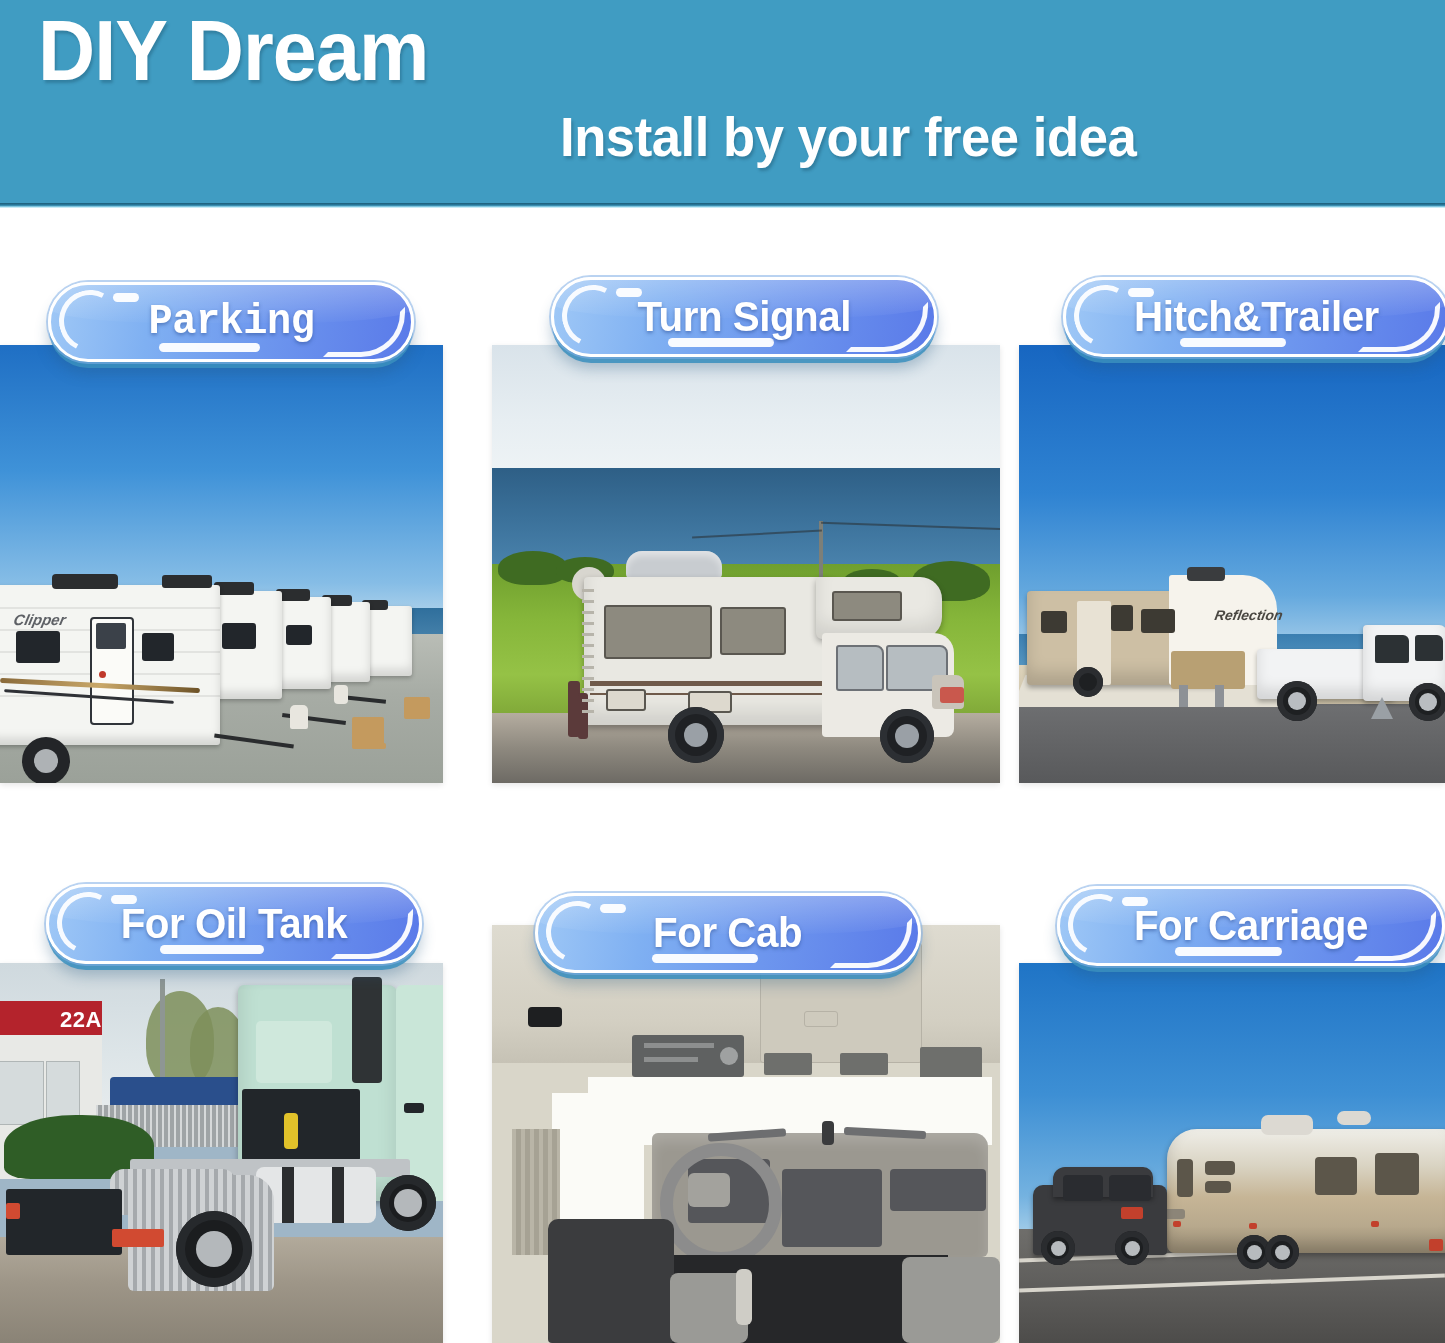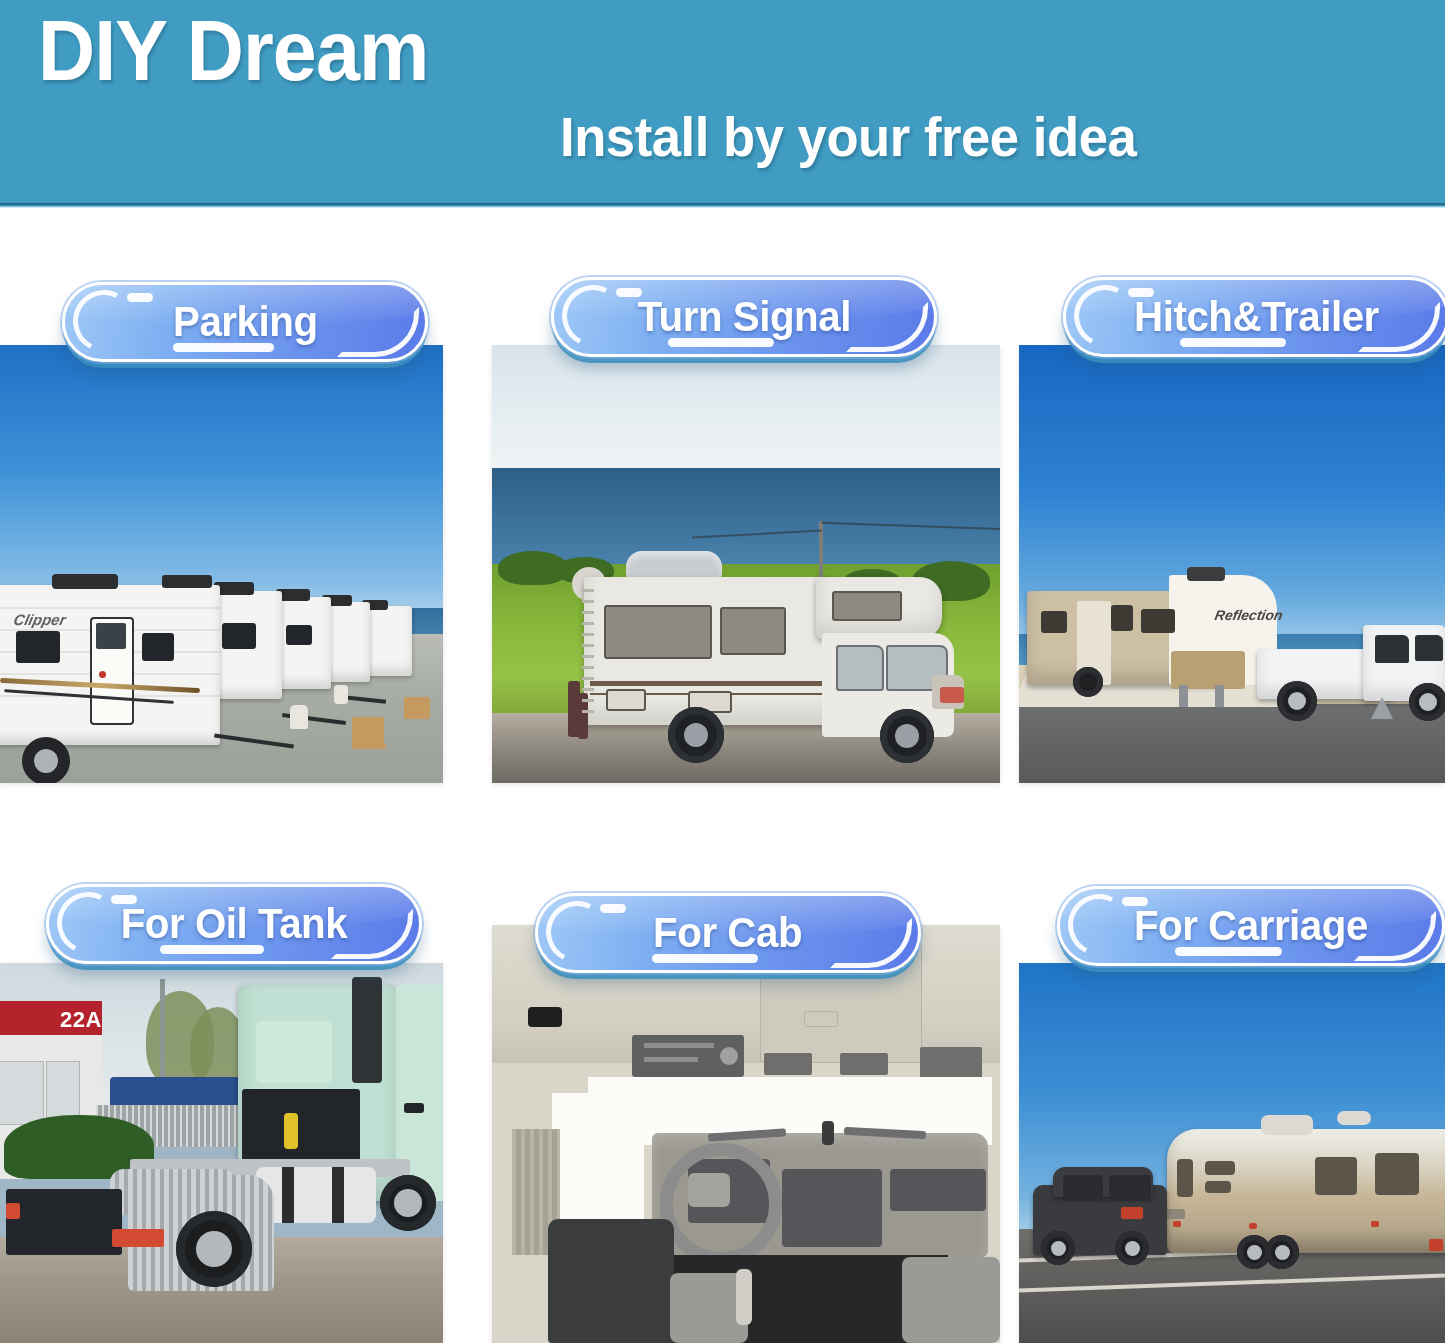--- a/index.html
+++ b/index.html
@@ -337,21 +337,21 @@
       <div class="s1-tongue" style="left:334px; top:352px; width:52px; transform:rotate(6deg);"></div>
       <div style="position:absolute;left:290px;top:360px;width:18px;height:24px;background:#e8e6df;border-radius:5px 5px 2px 2px;"></div>
       <div style="position:absolute;left:334px;top:340px;width:14px;height:19px;background:#e8e6df;border-radius:4px;"></div>
 
       <div class="s1-chair" style="left:352px; top:372px; width:32px; height:28px;"></div>
       <div class="s1-chair" style="left:352px; top:398px; width:34px; height:6px;"></div>
       <div class="s1-chair" style="left:404px; top:352px; width:26px; height:22px;"></div>
     </div>
   </div>
 
-  <div class="badge" style="left:62px; top:282px; width:360px;">
+  <div class="badge" style="left:48px; top:282px; width:360px;font-family:Liberation Mono, monospace;">
     <span class="gloss-sheen"></span>
     <span class="gloss-arc"></span>
     <span class="gloss-dash"></span>
     <span class="gloss-bar"></span>
     <span class="gloss-hook"></span>
     <span class="badge-label">Parking</span>
   </div>
 </div>
 
 <div class="cell">

